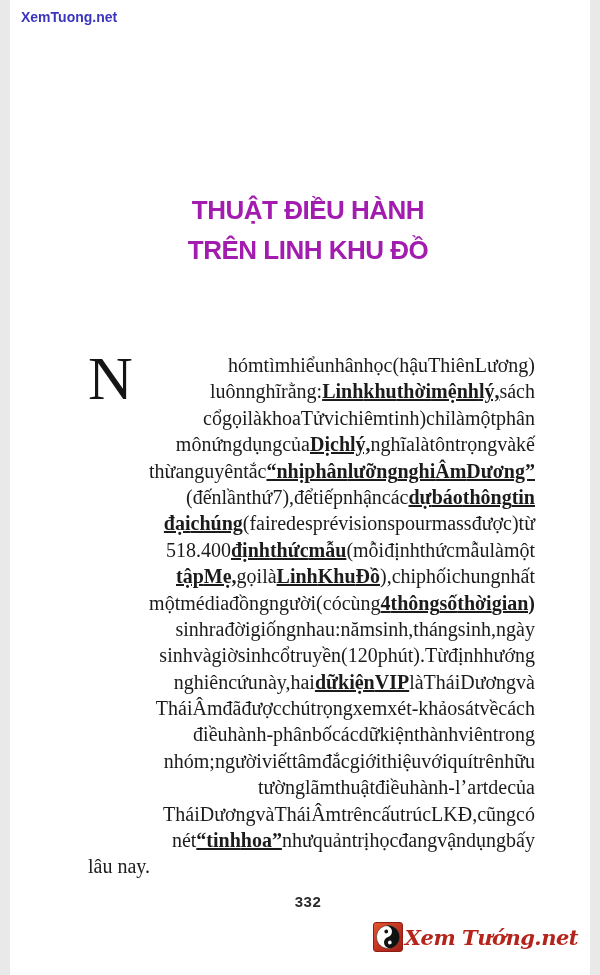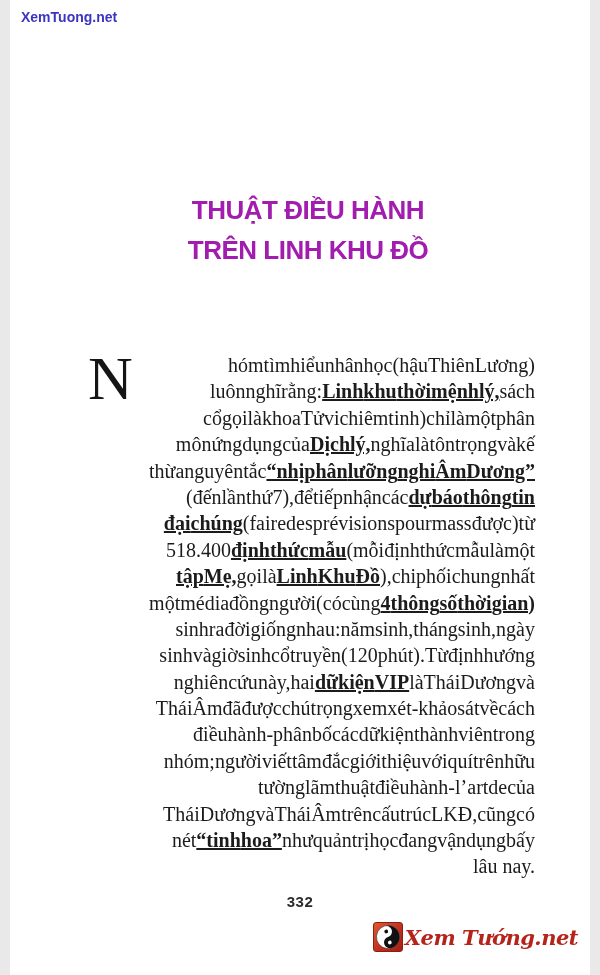--- a/index.html
+++ b/index.html
@@ -31,28 +31,28 @@
   }
   .drop-cap{
     position:absolute;left:0;top:1px;
     font-size:62px;line-height:50px;color:#151515;
   }
   .line{
     display:flex;justify-content:flex-end;
     height:26.4px;line-height:26.4px;white-space:nowrap;
   }
   .line.indent{padding-left:45px;}
-  .line.noj{display:block;justify-content:flex-start;text-align:right;}
+  .line.noj{display:block;justify-content:flex-start;}
   .line b{font-weight:bold;text-decoration:underline;}
   .w{display:inline-block;}
   
   .page-number{
     position:absolute;left:0;top:893px;width:100%;text-align:center;
     font-family:"Liberation Sans",sans-serif;
-    font-size:15px;font-weight:bold;color:#2b2b2b;letter-spacing:0.5px;
+    font-size:15px;font-weight:bold;color:#2b2b2b;letter-spacing:0.5px;padding-left:8px;
   }
   
   .brand{
     position:absolute;right:12px;top:922px;
     display:flex;align-items:center;gap:2px;
   }
   .yy-box{
     width:30px;height:30px;border-radius:3px;
     background:linear-gradient(135deg,#e0592f 0%,#c03020 55%,#9d2115 100%);
     border:1px solid #8e1d12;

